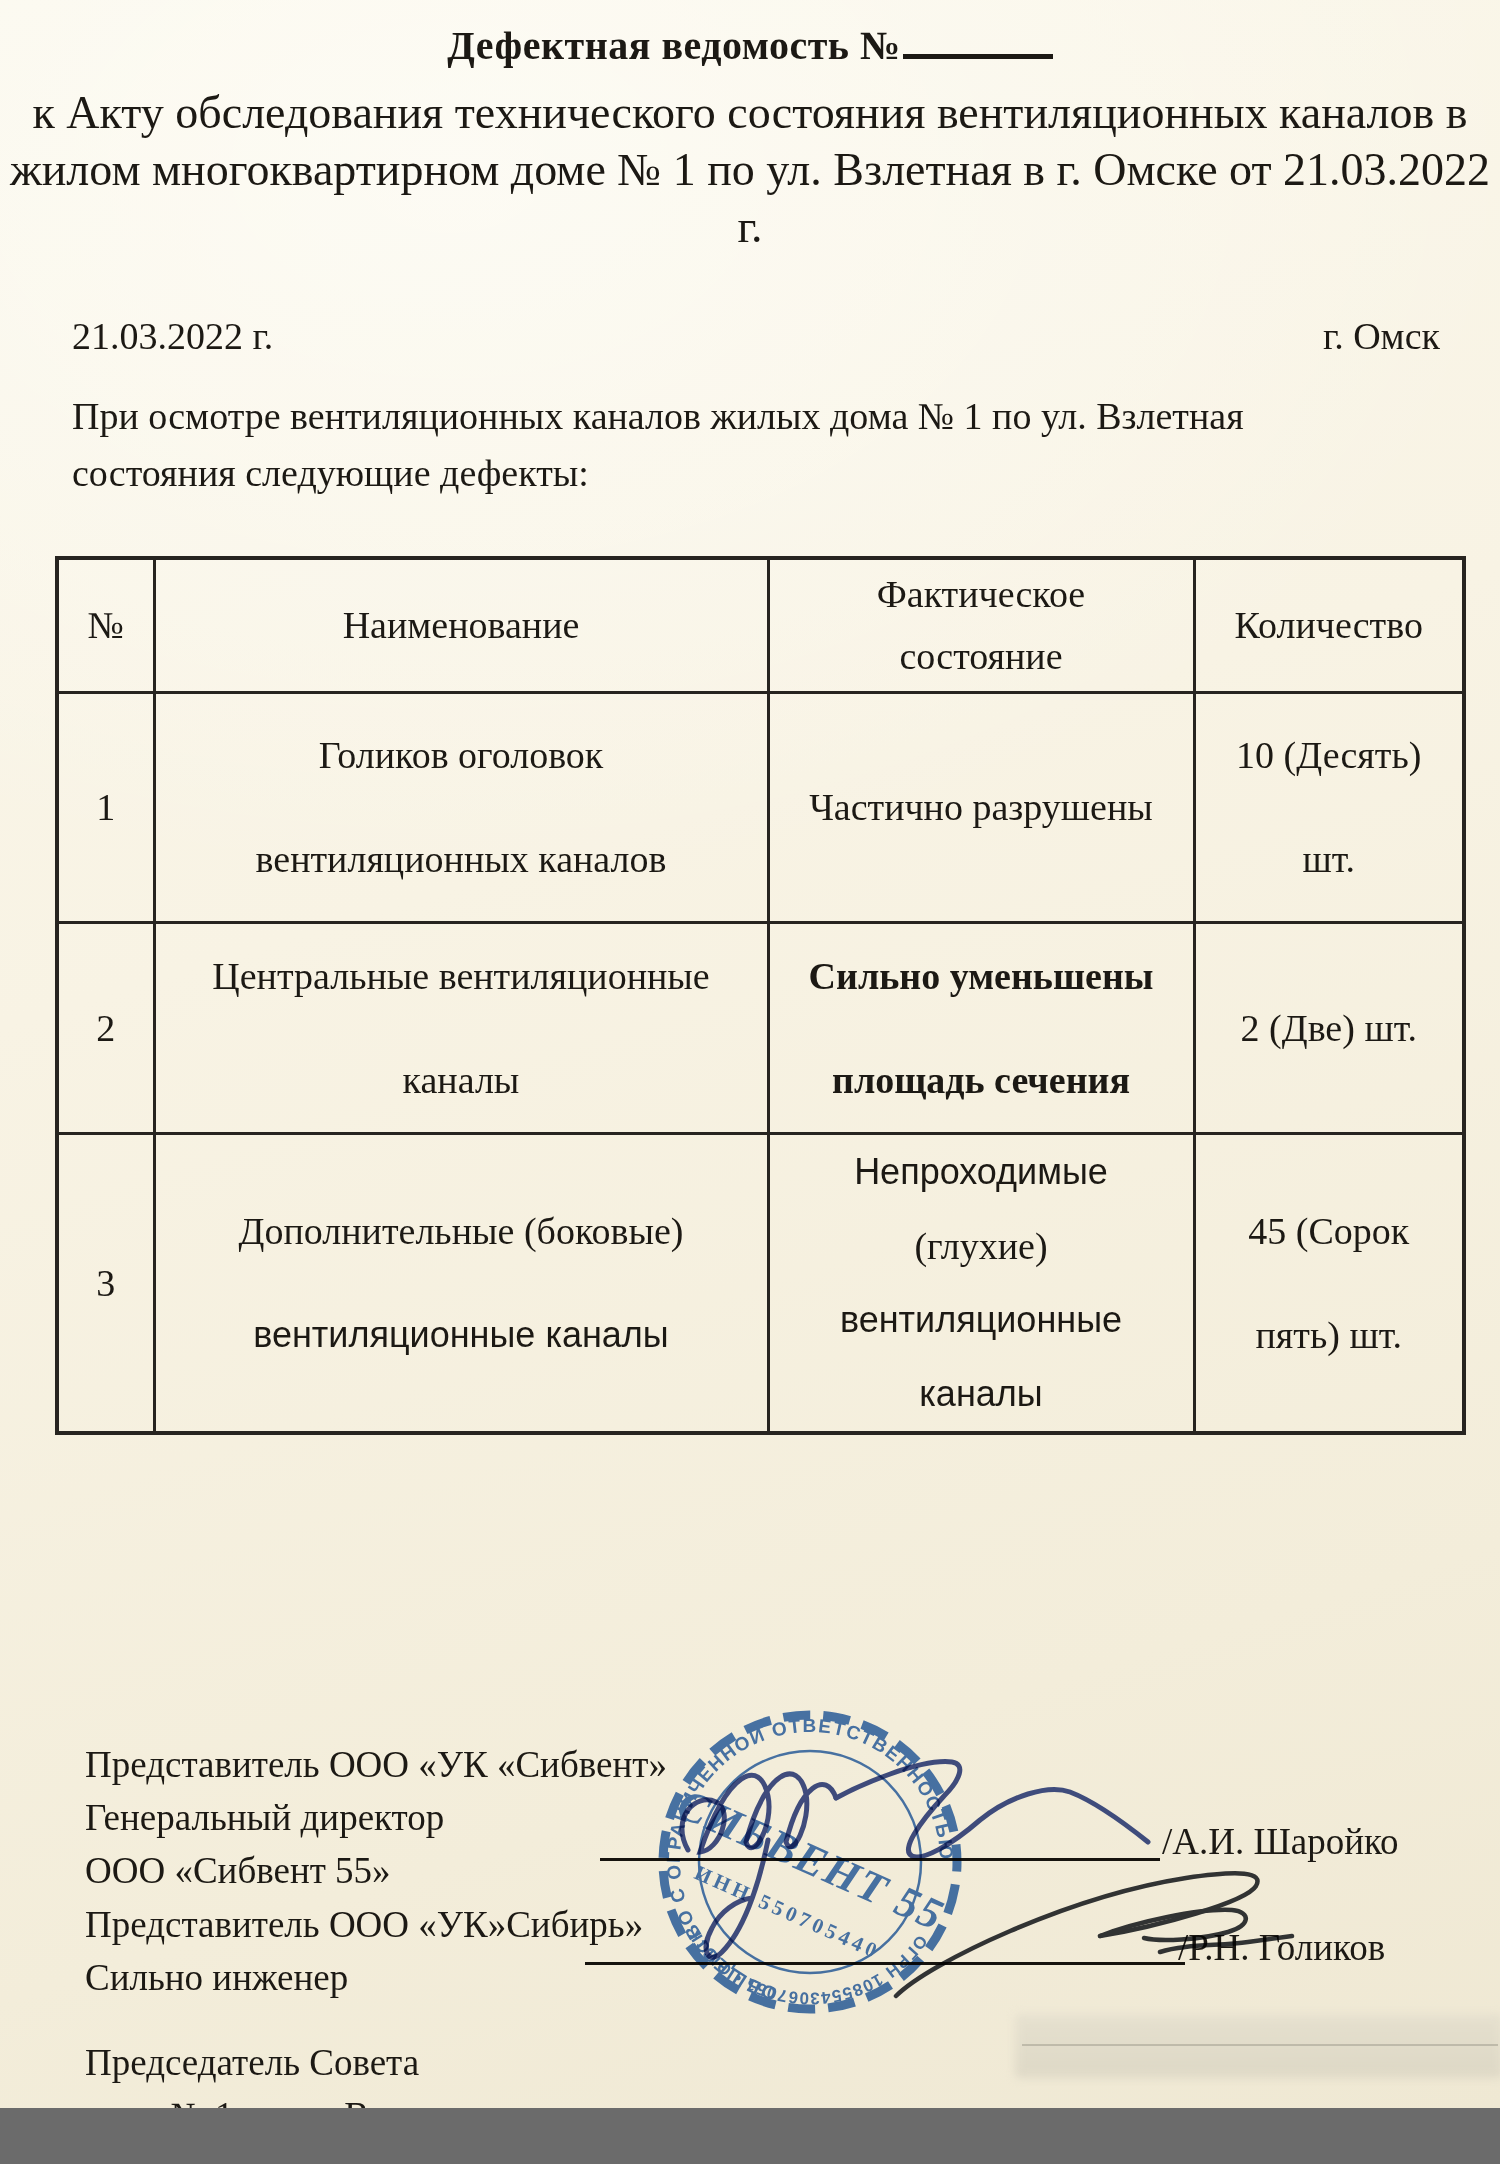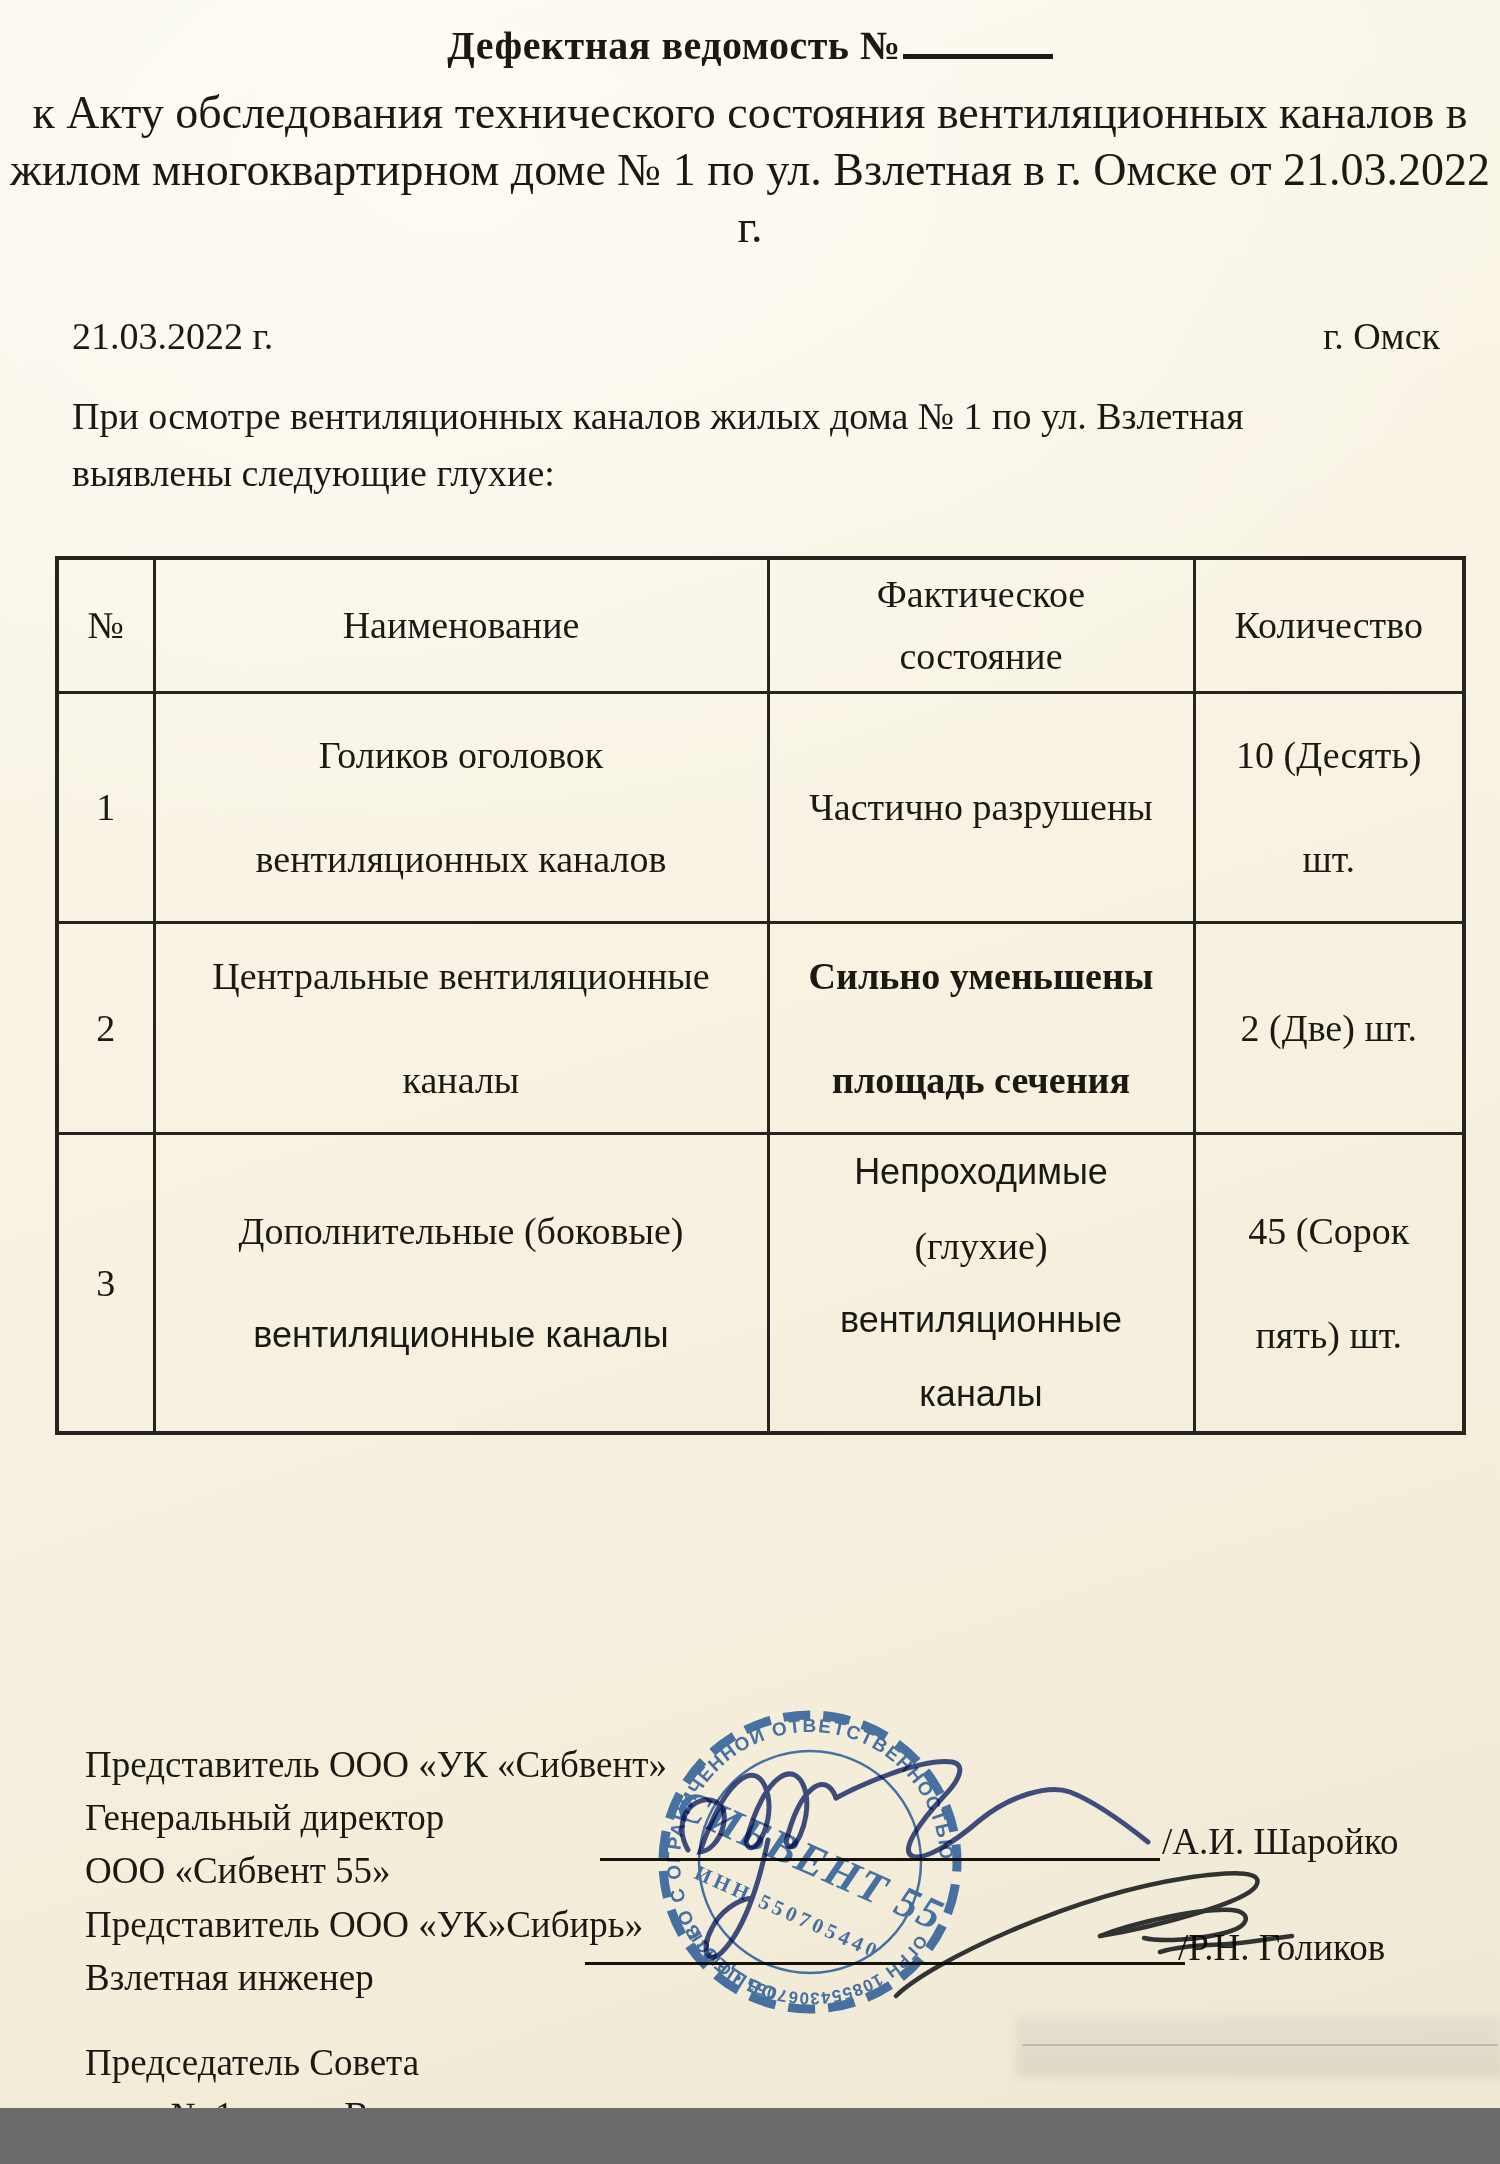--- a/index.html
+++ b/index.html
@@ -62,21 +62,21 @@
     <span class="line">жилом многоквартирном доме № 1 по ул. Взлетная в г. Омске от 21.03.2022 г.</span>
   </div>
 
   <div class="abs dateline">
     <span>21.03.2022 г.</span>
     <span class="city">г. Омск</span>
   </div>
 
   <div class="abs intro">
     <span class="line">При осмотре вентиляционных каналов жилых дома № 1 по ул. Взлетная</span>
-    <span class="line">выявлены следующие глухие:</span>
+    <span class="line">состояния следующие дефекты:</span>
   </div>
 
   <table class="defects">
     <colgroup>
       <col style="width:97px">
         <col style="width:614px">
         <col style="width:426px">
         <col style="width:270px">
     </colgroup>
     <thead>
@@ -148,21 +148,21 @@
   <div class="abs sigtext" style="top:1738px">
     <span class="line">Представитель ООО «УК «Сибвент»</span>
     <span class="line">Генеральный директор</span>
     <span class="line">ООО «Сибвент 55»</span>
   </div>
   <div class="abs rule" style="left:600px;top:1858px;width:560px"></div>
   <div class="abs signame" style="left:1162px;top:1820px">/А.И. Шаройко</div>
 
   <div class="abs sigtext" style="top:1898px">
     <span class="line">Представитель ООО «УК»Сибирь»</span>
-    <span class="line">Взлетная инженер</span>
+    <span class="line">Сильно инженер</span>
   </div>
   <div class="abs rule" style="left:585px;top:1962px;width:600px"></div>
   <div class="abs signame" style="left:1178px;top:1926px">/Р.Н. Голиков</div>
 
   <div class="abs smudge"></div>
   <div class="abs smudge-line"></div>
   <div class="abs sigtext" style="top:2036px">
     <span class="line">Председатель Совета</span>
     <span class="line">дома № 1 по ул. Взлетная</span>
   </div>

